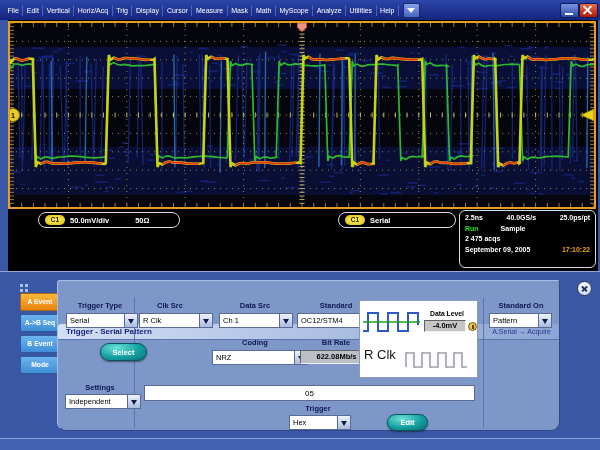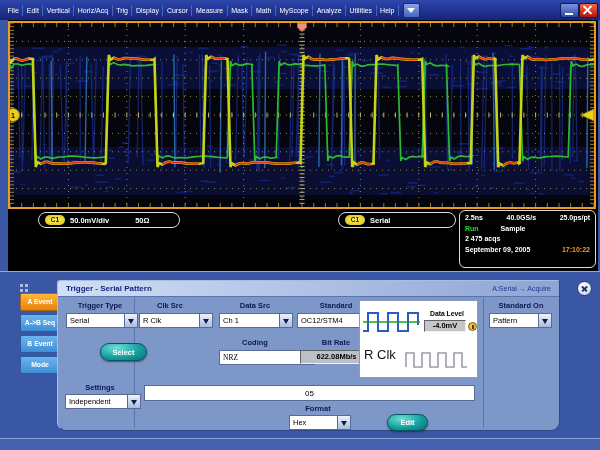--- a/index.html
+++ b/index.html
@@ -41,21 +41,21 @@
   .run-txt{color:#22e022;} .time-txt{color:#f0a010;}
 
   
   #dlg-sep{position:absolute;left:0;top:271px;width:600px;height:1px;background:#93a9d8;}
   #dlg-grip{position:absolute;left:20px;top:284px;width:3px;height:3px;background:#aabce4;
             box-shadow:5px 0 #aabce4,0 5px #aabce4,5px 5px #aabce4;}
   #dlg-panel{position:absolute;left:57px;top:280px;width:503px;height:151px;background:#7e97c9;
              border:1px solid #a8bce4;border-right-color:#2e4988;border-bottom-color:#2e4988;
              border-radius:3px 3px 9px 9px;box-sizing:border-box;}
   #dlg-header{height:15px;background:linear-gradient(90deg,#d2dff4,#8da5d4);display:flex;align-items:center;
-              padding:0 8px;border-bottom:1px solid #5a74ae;border-radius:3px 3px 0 0;}
+              padding:0 8px;border-bottom:1px solid #5a74ae;border-radius:3px 3px 0 0;margin-top:43px;}
   #dlg-title{font-size:8px;font-weight:bold;color:#15247c;}
   #dlg-context{margin-left:auto;font-size:7px;color:#24348c;}
   #dlg-close{position:absolute;left:577px;top:281px;width:15px;height:15px;border-radius:50%;
              background:radial-gradient(circle at 35% 30%,#fff,#c4d2ec);border:1px solid #2e3e6e;box-sizing:border-box;}
   #dlg-close .xbar{left:3px;top:5.5px;width:7px;height:1.6px;background:#203070;}
 
   .tab{position:absolute;left:20px;width:38px;height:16px;border-radius:2px;border:1px solid #2e5a9e;
        color:#fff;font-size:6.8px;font-weight:bold;text-align:center;line-height:16px;
        background:linear-gradient(#6cb4ee,#3e8ed6);cursor:pointer;}
   .tab.active{background:linear-gradient(#ffb838,#e8820f);border-color:#a86410;}
@@ -203,21 +203,21 @@
       <span class="dd-val">R Clk</span>
         <span class="dd-btn"></span>
     </div>
 
     <div class="lbl" style="left:161px;top:20px;width:72px;">Data Src</div>
     <div class="dd" style="left:161px;top:32px;width:74px;">
       <span class="dd-val">Ch 1</span>
         <span class="dd-btn"></span>
     </div>
     <div class="lbl" style="left:166px;top:57px;width:62px;">Coding</div>
-    <div class="dd" style="left:161px;top:69px;width:96px;font-family:Liberation Serif, serif;">
+    <div class="dd" style="left:154px;top:69px;width:96px;">
       <span class="dd-val">NRZ</span>
         <span class="dd-btn"></span>
     </div>
 
     <div class="lbl" style="left:240px;top:20px;width:76px;">Standard</div>
     <div class="dd" style="left:239px;top:32px;width:79px;">
       <span class="dd-val">OC12/STM4</span>
         <span class="dd-btn"></span>
     </div>
     <div class="lbl" style="left:247px;top:57px;width:62px;">Bit Rate</div>
@@ -237,21 +237,21 @@
       </svg>
     </div>
 
     <div class="lbl" style="left:432px;top:20px;width:62px;">Standard On</div>
     <div class="dd" style="left:431px;top:32px;width:63px;">
       <span class="dd-val">Pattern</span>
         <span class="dd-btn"></span>
     </div>
 
     <div id="pattern-field">05</div>
-    <div class="lbl" style="left:236px;top:123px;width:48px;">Format</div>
+    <div class="lbl" style="left:236px;top:123px;width:48px;">Trigger</div>
     <div class="dd" style="left:231px;top:134px;width:62px;">
       <span class="dd-val">Hex</span>
         <span class="dd-btn"></span>
     </div>
     <div class="teal-btn" style="left:329px;top:133px;width:41px;height:17px;line-height:16px;">Edit</div>
   </div>
 
   <div id="dlg-close">
     <span class="xbar a"></span>
       <span class="xbar b"></span>

